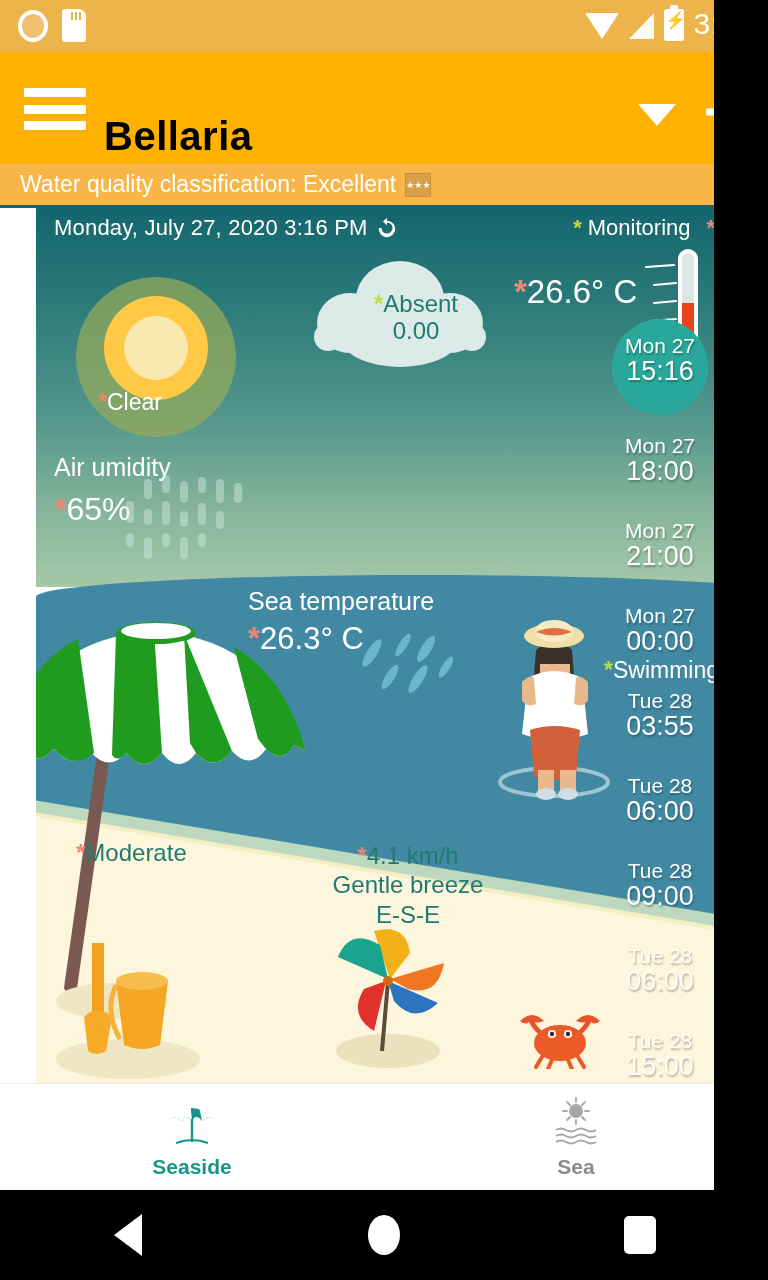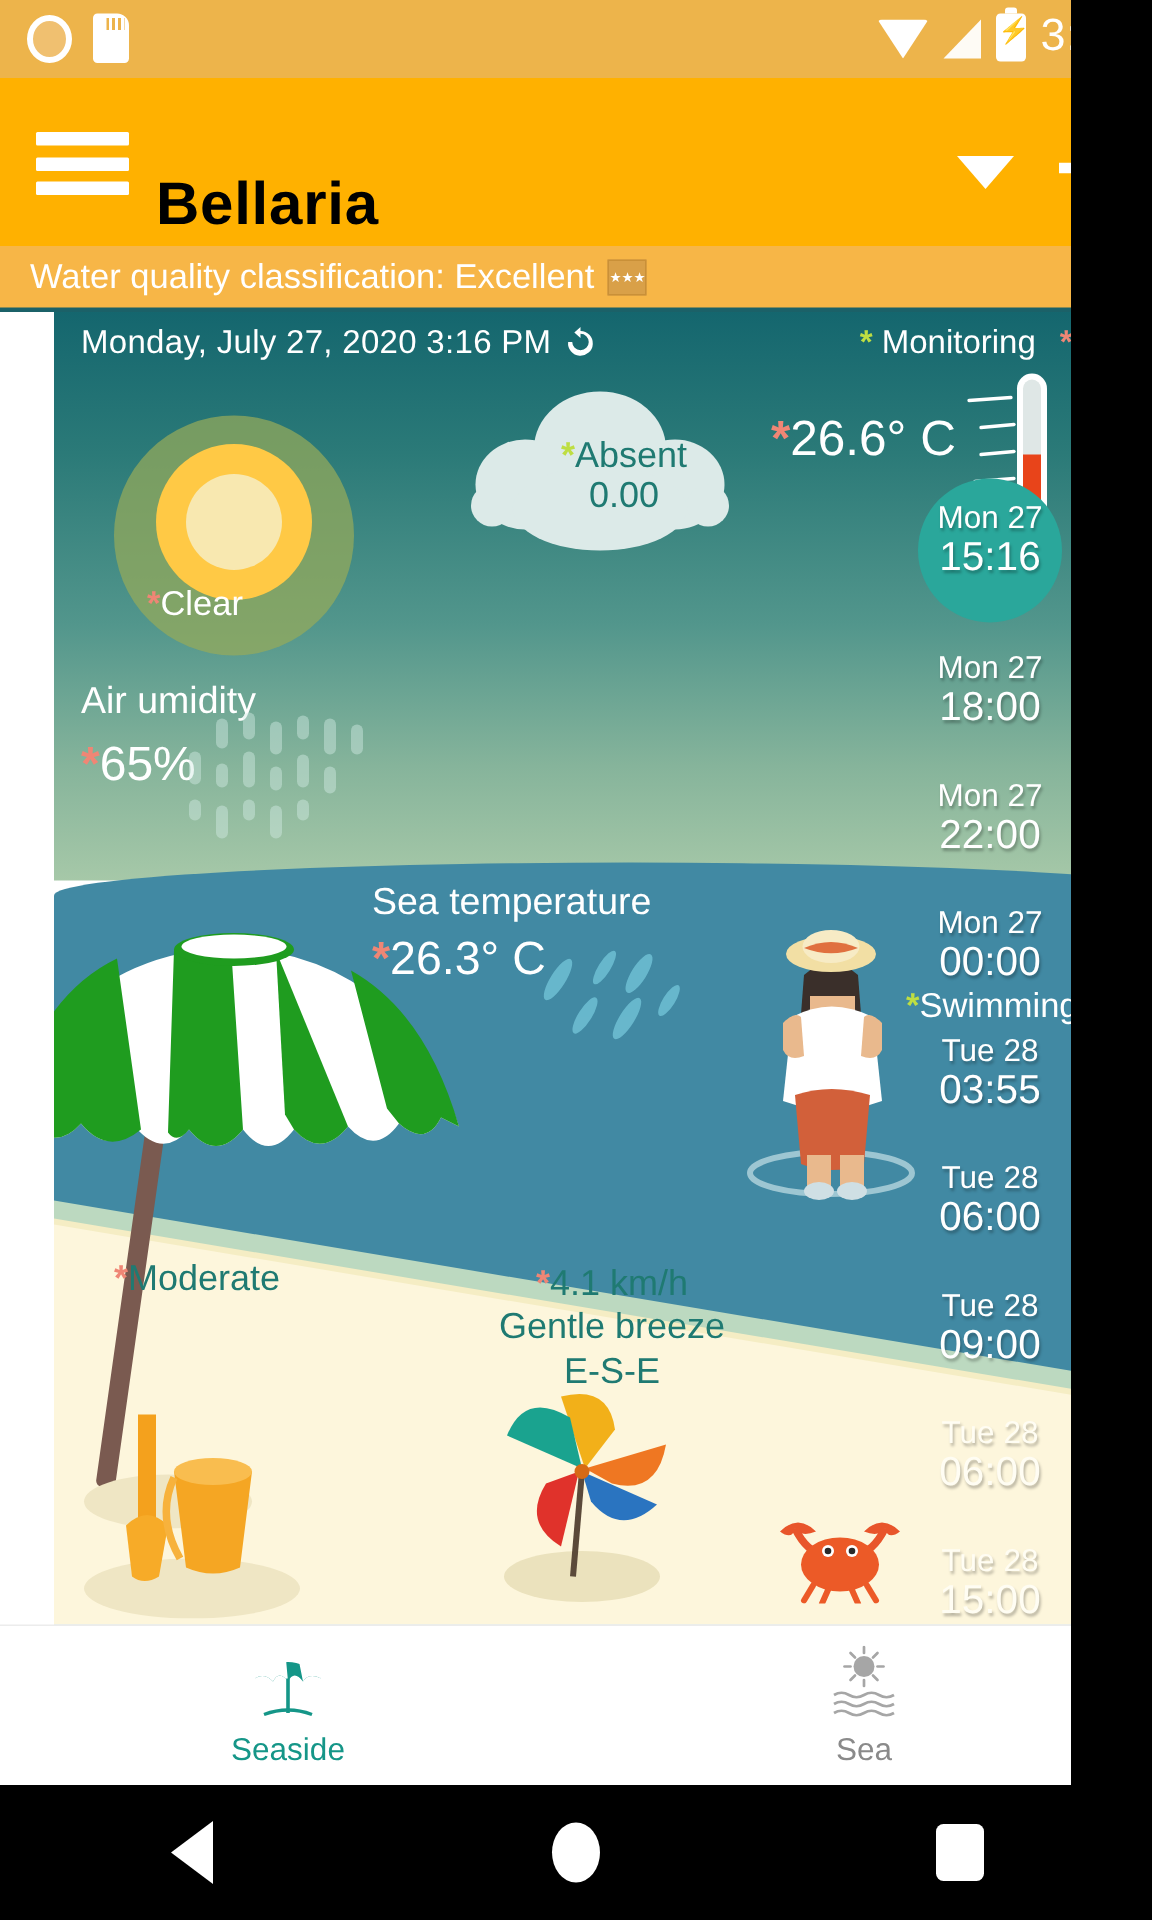--- a/index.html
+++ b/index.html
@@ -287,21 +287,21 @@
     width: 768px; height: 107px;
     background: #ffffff;
     display: flex;
     z-index: 40;
     border-top: 1px solid #ececec;
   }
   .navitem {
     flex: 1; display:flex; flex-direction: column;
     align-items:center; justify-content:center; gap: 6px; cursor: pointer;
   }
-  .navitem .nlabel { font-size: 21px; }
+  .navitem .nlabel { font-size: 21px; font-weight: bold; }
   .navitem.active .nlabel { color:#159688; }
   .navitem.inactive .nlabel { color:#8a8a8a; }
 
   
   #androidnav {
     position:absolute; left:0; top:1190px; width:768px; height:90px;
     background:#000000; display:flex; align-items:center; z-index: 70;
   }
   .anav { flex:1; display:flex; align-items:center; justify-content:center; cursor:pointer; }
   #nav-back {
@@ -555,21 +555,21 @@
     <div class="tslot" style="top:128px">
       <div class="d">Mon 27</div>
       <div class="t">15:16</div>
     </div>
     <div class="tslot" style="top:228px">
       <div class="d">Mon 27</div>
       <div class="t">18:00</div>
     </div>
     <div class="tslot" style="top:313px">
       <div class="d">Mon 27</div>
-      <div class="t">22:00</div>
+      <div class="t">21:00</div>
     </div>
     <div class="tslot" style="top:398px">
       <div class="d">Mon 27</div>
       <div class="t">00:00</div>
     </div>
     <div class="tslot" style="top:483px">
       <div class="d">Tue 28</div>
       <div class="t">03:55</div>
     </div>
     <div class="tslot" style="top:568px">

